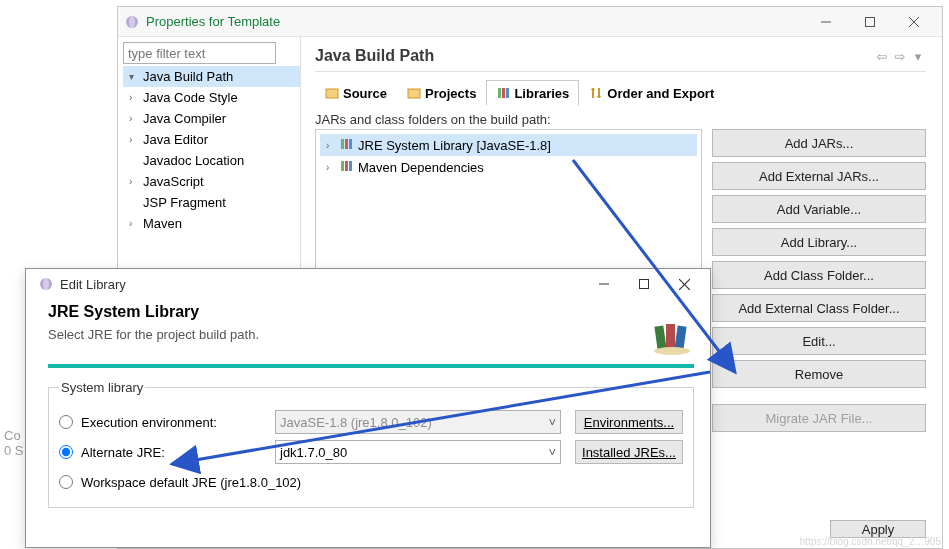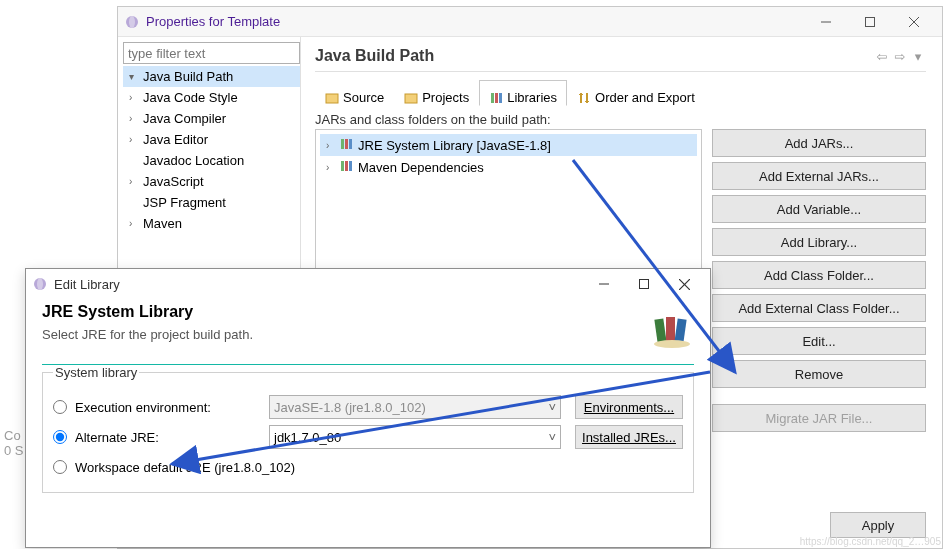--- a/index.html
+++ b/index.html
@@ -1,64 +1,64 @@
 <!DOCTYPE html>
 <html><head>
 <meta charset="utf-8">
 <style>
 * { box-sizing: border-box; margin: 0; padding: 0; font-family: "Segoe UI", Tahoma, sans-serif; font-size: 13px; }
 body { background: #fff; width: 949px; height: 549px; position: relative; overflow: hidden; }
 
 
 .win-props { position: absolute; top: 6px; left: 117px; width: 826px; height: 543px; border: 1px solid #c8c8c8; background: #fff; }
-.win-title { height: 30px; display: flex; align-items: center; padding: 0 6px; background: #f7f7f7; color: #4c1d95; border-bottom: 1px solid #e4e4e4; }
+.win-title { height: 30px; display: flex; align-items: center; padding: 0 6px; background: #f7f7f7; color: #15803d; border-bottom: 1px solid #e4e4e4; }
 .win-title .t-icon { width: 16px; height: 16px; margin-right: 6px; }
 .win-title .spacer { flex: 1; }
 .win-btn { width: 44px; height: 28px; display: flex; align-items: center; justify-content: center; color: #5a5a5a; cursor: pointer; }
 
 .props-body { display: flex; height: calc(100% - 30px); }
 .lpane { width: 183px; border-right: 1px solid #e0e0e0; padding: 5px 0 5px 5px; display: flex; flex-direction: column; }
-.filter-input { width: 177px; height: 22px; border: 1px solid #b0b0b0; padding: 2px 4px; color: #888; margin-bottom: 2px; }
+.filter-input { width: 153px; height: 22px; border: 1px solid #b0b0b0; padding: 2px 4px; color: #888; margin-bottom: 2px; }
 .tree-item { display: flex; align-items: center; height: 21px; padding-left: 6px; cursor: pointer; white-space: nowrap; overflow: hidden; }
 .tree-item.selected { background: #d0e6fb; }
 .expander { width: 12px; display: inline-block; color: #666; font-size: 10px; }
 .tree-item .lbl { margin-left: 2px; }
 
 .rpane { flex: 1; display: flex; flex-direction: column; padding: 10px 16px 10px 14px; }
 .sec-head { display: flex; align-items: center; border-bottom: 1px solid #e0e0e0; padding-bottom: 6px; margin-bottom: 8px; }
 .sec-title { font-size: 16px; font-weight: 600; color: #3c3c3c; }
 .nav-arrows { margin-left: auto; display: flex; gap: 2px; }
 .nav-arrow { width: 16px; height: 16px; display: flex; align-items: center; justify-content: center; color: #9b9b9b; cursor: pointer; }
 
 .tabbar { display: flex; height: 26px; }
-.tab { display: flex; align-items: flex-end; padding: 0 9px; border: 1px solid transparent; cursor: pointer; gap: 4px; }
+.tab { display: flex; align-items: center; padding: 0 9px; border: 1px solid transparent; cursor: pointer; gap: 4px; font-weight: bold; }
 .tab.active { border: 1px solid #c8c8c8; border-bottom: 1px solid #fff; background: #fff; }
 .tab .ticon { width: 14px; height: 14px; }
 
 .sub-lbl { margin-top: 6px; margin-bottom: 2px; color: #333; }
 .liblist-row { display: flex; gap: 10px; }
 .liblist { flex: 1; border: 1px solid #c8c8c8; height: 348px; padding: 4px; }
 .lib-item { display: flex; align-items: center; height: 22px; padding-left: 6px; cursor: pointer; }
 .lib-item .mini-icon { margin-right: 4px; }
 .lib-item.selected { background: #d0e6fb; }
 .btncol { width: 214px; display: flex; flex-direction: column; gap: 5px; }
 .gray-btn { height: 28px; background: #e7e7e7; border: 1px solid #b8b8b8; cursor: pointer; color: #222; }
 .gray-btn:disabled { color: #a0a0a0; }
 
 .foot { margin-top: auto; display: flex; justify-content: flex-end; padding-top: 10px; }
-.foot .gray-btn { width: 96px; height: 26px; }
-
-
-.win-edit { position: absolute; top: 268px; left: 25px; width: 686px; height: 280px; background: #fff; border: 1px solid #8e8e8e; box-shadow: 0 4px 12px rgba(0,0,0,0.18); z-index: 30; }
+.foot .gray-btn { width: 96px; height: 18px; }
+
+
+.win-edit { position: absolute; top: 268px; left: 25px; width: 686px; height: 280px; background: #fff; border: 1px solid #8e8e8e; box-shadow: 0 4px 12px rgba(0,0,0,0.18); z-index: 30; padding-left: 6px; }
 .win-edit .win-title { background: #fff; border-bottom: none; color: #333; }
 .win-edit .win-btn { width: 40px; }
 .edit-body { padding: 4px 16px 12px 16px; display: flex; flex-direction: column; }
 .edit-body h2 { font-size: 16px; font-weight: 600; margin-bottom: 6px; }
 .edit-body .hint { color: #555; margin-bottom: 14px; }
-.edit-top { display: flex; justify-content: space-between; align-items: center; border-bottom: 1px solid #14b8a6; padding-bottom: 8px; margin-bottom: 0; }
+.edit-top { display: flex; justify-content: space-between; align-items: flex-end; border-bottom: 4px solid #14b8a6; padding-bottom: 8px; margin-bottom: 12px; }
 .fieldset { border: 1px solid #d0d0d0; padding: 12px 10px 10px 10px; }
 .fieldset legend { padding: 0 2px; color: #333; }
 .radio-row { display: flex; align-items: center; height: 30px; gap: 8px; }
 .radio-row input[type=radio] { width: 14px; height: 14px; }
 .radio-row .rlabel { width: 186px; }
 .combo { flex: 1; height: 24px; border: 1px solid #b0b0b0; padding: 0 4px; display: flex; align-items: center; background: #fff; cursor: pointer; }
 .combo.disabled { background: #f1f1f1; color: #8c8c8c; }
 .combo .chev { margin-left: auto; color: #666; }
 .side-btn { width: 108px; height: 24px; background: #e7e7e7; border: 1px solid #b8b8b8; cursor: pointer; margin-left: 6px; text-decoration: underline; }
 

